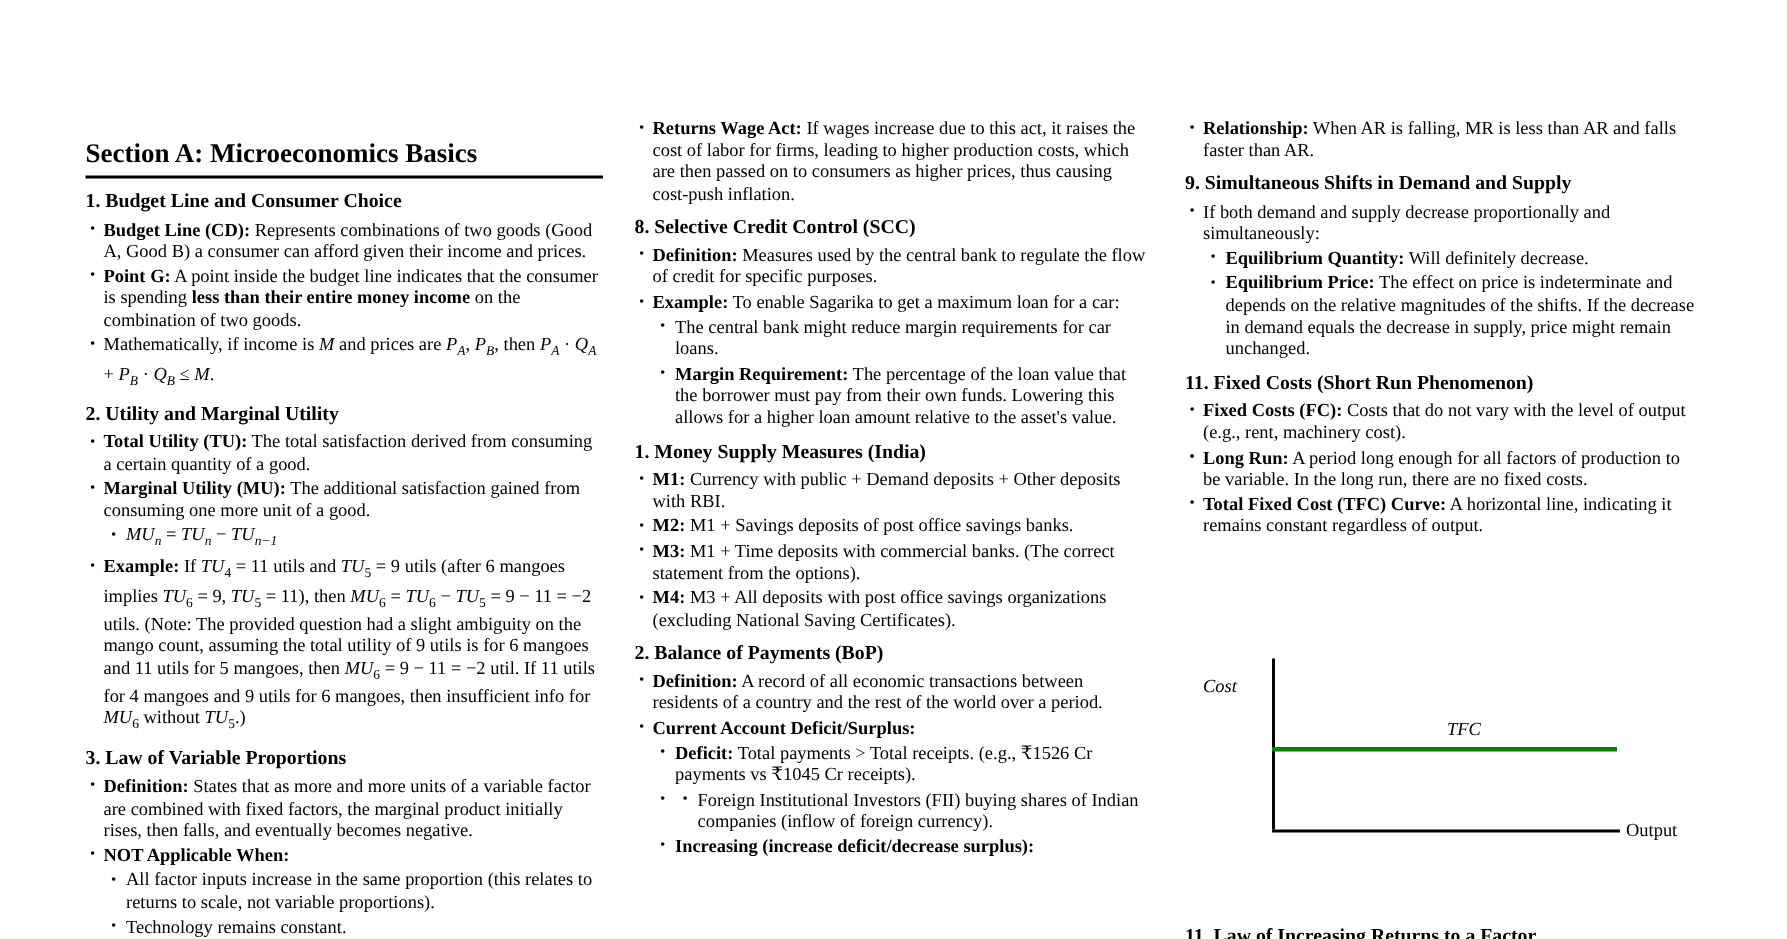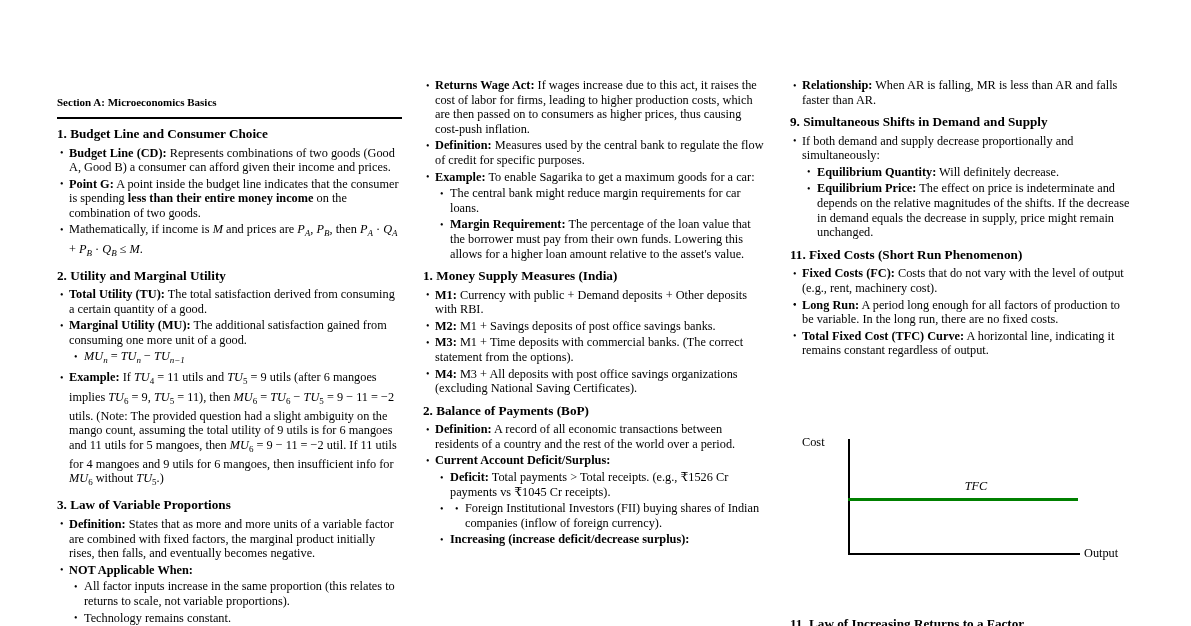--- a/index.html
+++ b/index.html
@@ -14,21 +14,21 @@
     position: absolute;
     top: 78px;
     font-size: 12.3px;
     line-height: 14.6px;
   }
   #col1 { left: 57px;  width: 345px; }
   #col2 { left: 423px; width: 342px; }
   #col3 { left: 790px; width: 342px; }
 
   .section-h {
-    font-size: 11px;
+    font-size: 18px;
     font-weight: bold;
     line-height: 17px;
     padding-bottom: 6px;
     border-bottom: 2px solid #000;
     margin: 12px 0 7px 0;
   }
   #col1 .section-h:first-child { margin-top: 16px; }
 
   .h2 {
     font-size: 13.2px;
@@ -53,21 +53,21 @@
   .b { font-weight: bold; }
   .m { font-style: italic; }
   sub { font-size: 9px; }
 
   
   #tfc-chart {
     position: absolute;
     left: 0; top: 357px;
     width: 342px; height: 140px;
   }
-  #tfc-chart .ylab  { position: absolute; left: 12px;  top: 0px; }
+  #tfc-chart .ylab  { position: absolute; left: 12px;  top: 15px; font-style: italic; }
   #tfc-chart .yaxis { position: absolute; left: 58px;  top: 4px;  width: 1.5px; height: 114px; background: #000; }
   #tfc-chart .xaxis { position: absolute; left: 58px;  top: 118px; width: 232px; height: 1.5px; background: #000; }
   #tfc-chart .tfc-line { position: absolute; left: 58px; top: 62.5px; width: 230px; height: 3px; background: #008000; }
   #tfc-chart .tfclab { position: absolute; left: 155px; top: 44px; width: 62px; text-align: center; font-style: italic; }
   #tfc-chart .xlab  { position: absolute; left: 294px; top: 111px; }
 
   #clipped-heading {
     position: absolute;
     left: 0; top: 539px;
     font-size: 13.2px;
@@ -91,22 +91,23 @@
       <div class="li l2"><span class="bullet">•</span><span class="txt"><span class="m">MU</span><sub class="m">n</sub><span> = </span><span class="m">TU</span><sub class="m">n</sub><span> − </span><span class="m">TU</span><sub class="m">n−1</sub></span></div>
       <div class="li l1"><span class="bullet">•</span><span class="txt"><span class="b">Example:</span><span> If </span><span class="m">TU</span><sub>4</sub><span> = 11 utils and </span><span class="m">TU</span><sub>5</sub><span> = 9 utils (after 6 mangoes implies </span><span class="m">TU</span><sub>6</sub><span> = 9, </span><span class="m">TU</span><sub>5</sub><span> = 11), then </span><span class="m">MU</span><sub>6</sub><span> = </span><span class="m">TU</span><sub>6</sub><span> − </span><span class="m">TU</span><sub>5</sub><span> = 9 − 11 = −2 utils. (Note: The provided question had a slight ambiguity on the mango count, assuming the total utility of 9 utils is for 6 mangoes and 11 utils for 5 mangoes, then </span><span class="m">MU</span><sub>6</sub><span> = 9 − 11 = −2 util. If 11 utils for 4 mangoes and 9 utils for 6 mangoes, then insufficient info for </span><span class="m">MU</span><sub>6</sub><span> without </span><span class="m">TU</span><sub>5</sub><span>.)</span></span></div>
       <div class="h2">3. Law of Variable Proportions</div>
       <div class="li l1"><span class="bullet">•</span><span class="txt"><span class="b">Definition:</span><span> States that as more and more units of a variable factor are combined with fixed factors, the marginal product initially rises, then falls, and eventually becomes negative.</span></span></div>
       <div class="li l1"><span class="bullet">•</span><span class="txt"><span class="b">NOT Applicable When:</span></span></div>
       <div class="li l2"><span class="bullet">•</span><span class="txt"><span>All factor inputs increase in the same proportion (this relates to returns to scale, not variable proportions).</span></span></div>
       <div class="li l2"><span class="bullet">•</span><span class="txt"><span>Technology remains constant.</span></span></div>
     </div>
   <div id="col2" class="col">
       <div class="li l1"><span class="bullet">•</span><span class="txt"><span class="b">Returns Wage Act:</span><span> If wages increase due to this act, it raises the cost of labor for firms, leading to higher production costs, which are then passed on to consumers as higher prices, thus causing cost-push inflation.</span></span></div>
+      <div class="h2">8. Selective Credit Control (SCC)</div>
       <div class="li l1"><span class="bullet">•</span><span class="txt"><span class="b">Definition:</span><span> Measures used by the central bank to regulate the flow of credit for specific purposes.</span></span></div>
-      <div class="li l1"><span class="bullet">•</span><span class="txt"><span class="b">Example:</span><span> To enable Sagarika to get a maximum goods for a car:</span></span></div>
+      <div class="li l1"><span class="bullet">•</span><span class="txt"><span class="b">Example:</span><span> To enable Sagarika to get a maximum loan for a car:</span></span></div>
       <div class="li l2"><span class="bullet">•</span><span class="txt"><span>The central bank might reduce margin requirements for car loans.</span></span></div>
       <div class="li l2"><span class="bullet">•</span><span class="txt"><span class="b">Margin Requirement:</span><span> The percentage of the loan value that the borrower must pay from their own funds. Lowering this allows for a higher loan amount relative to the asset's value.</span></span></div>
       <div class="h2">1. Money Supply Measures (India)</div>
       <div class="li l1"><span class="bullet">•</span><span class="txt"><span class="b">M1:</span><span> Currency with public + Demand deposits + Other deposits with RBI.</span></span></div>
       <div class="li l1"><span class="bullet">•</span><span class="txt"><span class="b">M2:</span><span> M1 + Savings deposits of post office savings banks.</span></span></div>
       <div class="li l1"><span class="bullet">•</span><span class="txt"><span class="b">M3:</span><span> M1 + Time deposits with commercial banks. (The correct statement from the options).</span></span></div>
       <div class="li l1"><span class="bullet">•</span><span class="txt"><span class="b">M4:</span><span> M3 + All deposits with post office savings organizations (excluding National Saving Certificates).</span></span></div>
       <div class="h2">2. Balance of Payments (BoP)</div>
       <div class="li l1"><span class="bullet">•</span><span class="txt"><span class="b">Definition:</span><span> A record of all economic transactions between residents of a country and the rest of the world over a period.</span></span></div>
       <div class="li l1"><span class="bullet">•</span><span class="txt"><span class="b">Current Account Deficit/Surplus:</span></span></div>

